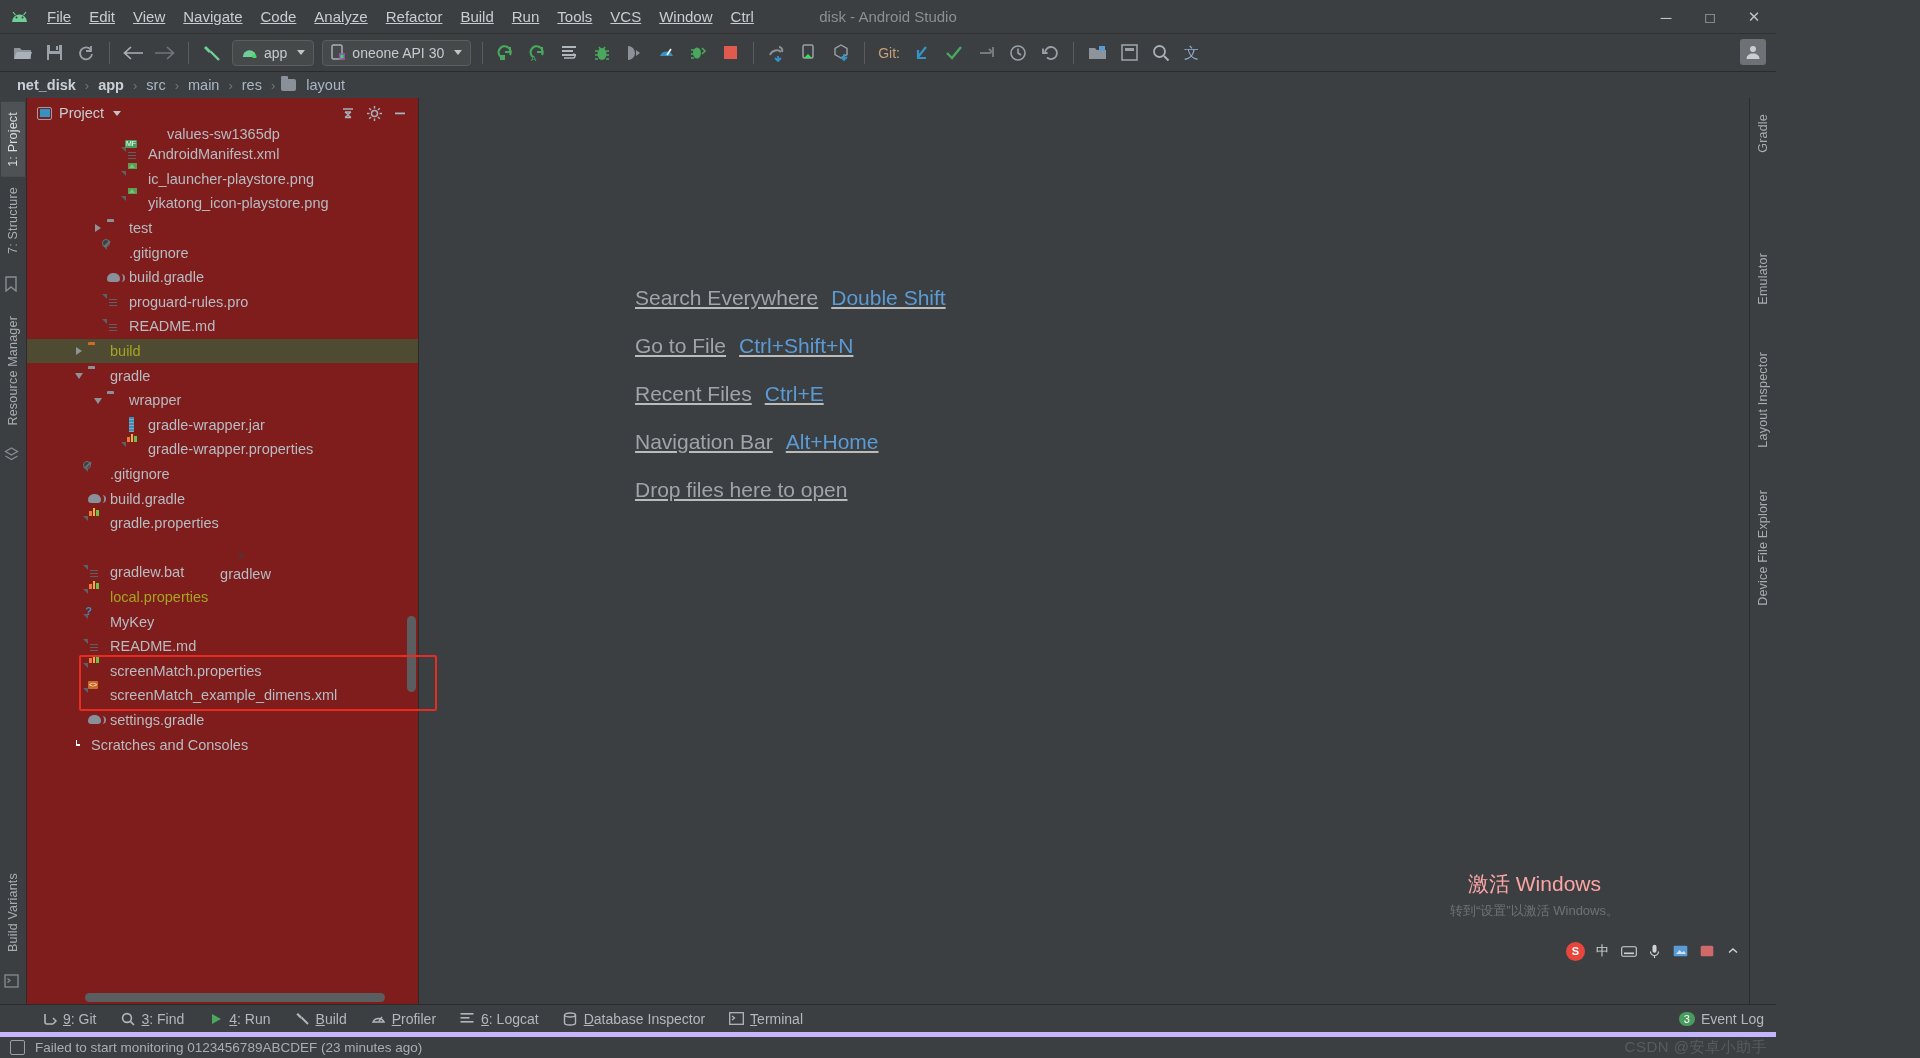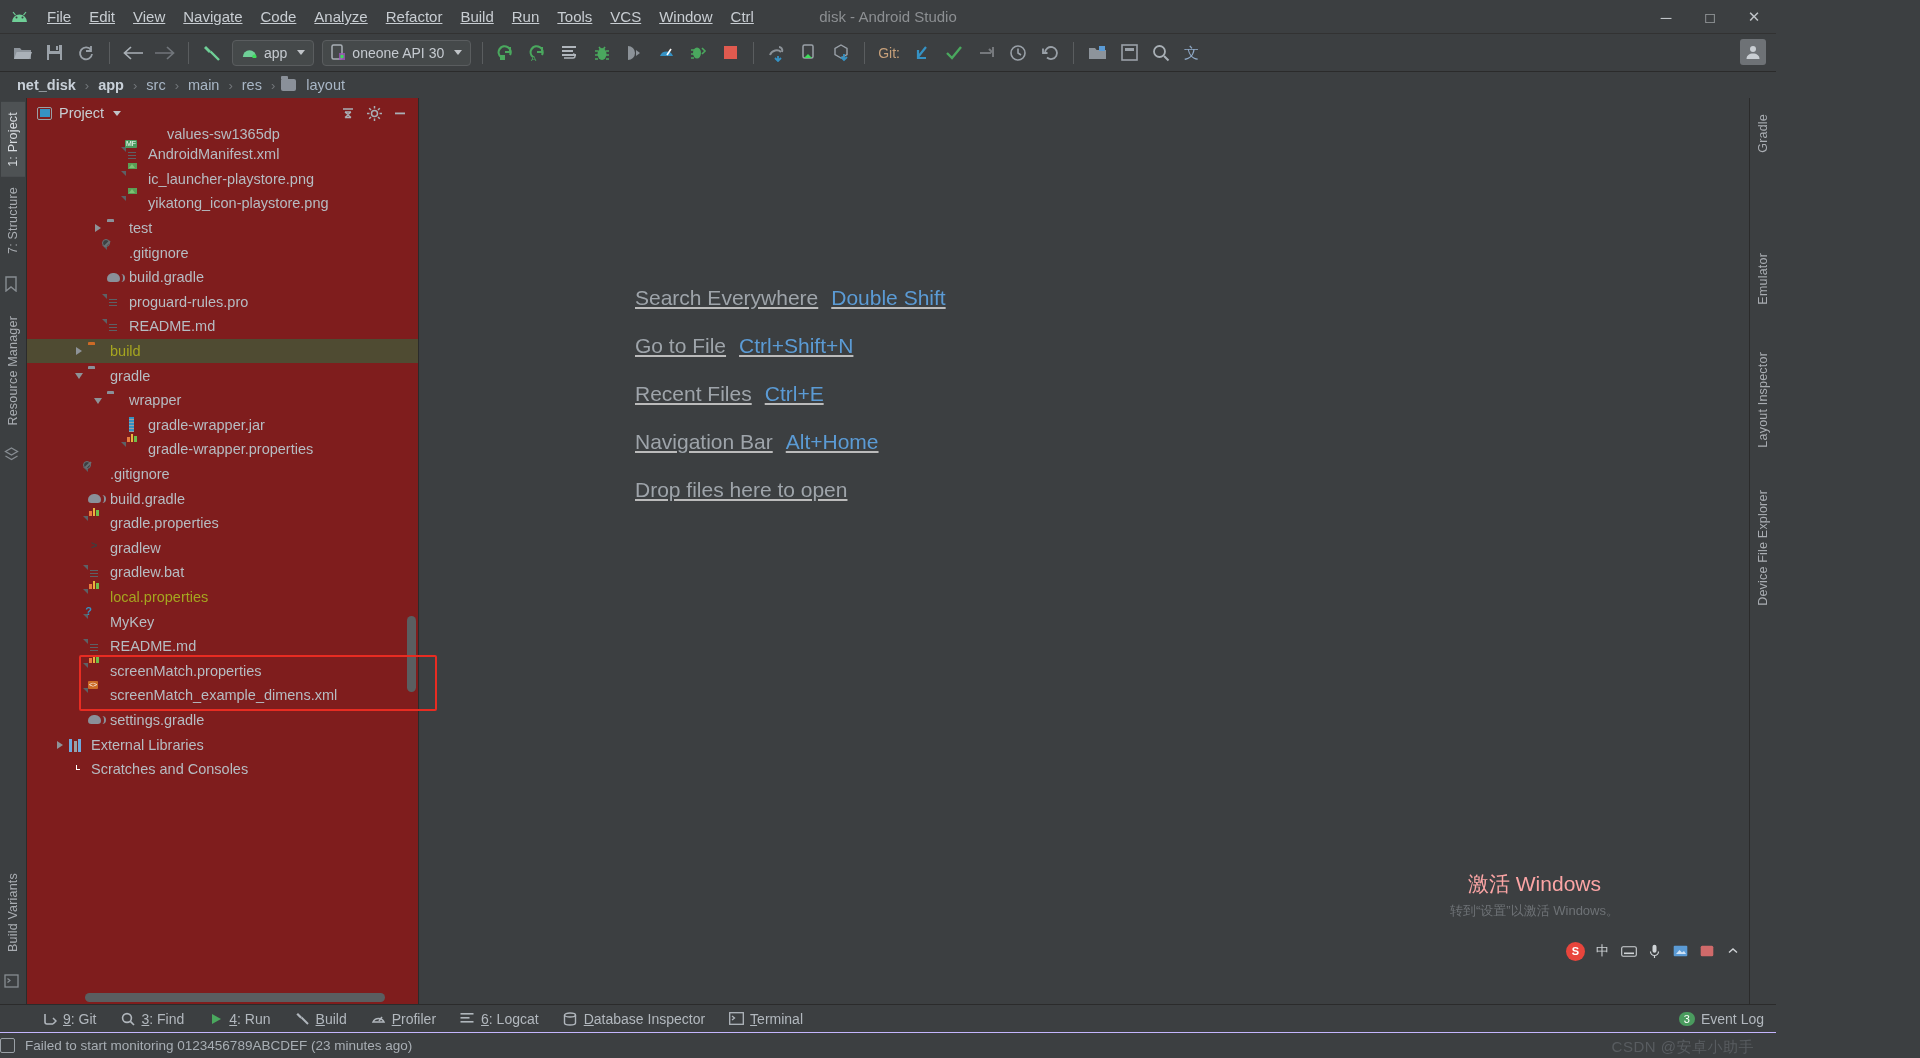--- a/index.html
+++ b/index.html
@@ -211,25 +211,25 @@
   }
   .btab { display: flex; align-items: center; gap: 6px; font-size: 14px; color: #b2b8be; padding: 2px 12px; }
   .btab u { text-decoration: underline; }
   .btab .bico { width: 15px; height: 15px; display:flex; align-items:center; justify-content:center; }
   .event-log { position:absolute; right: 12px; display:flex; align-items:center; gap:6px; font-size:14px; color:#b2b8be; }
   .badge { background: #4a9b5e; color: #fff; font-size: 11px; border-radius: 8px; padding: 0 5px; line-height: 14px; }
 
   
   .statusbar {
     height: 26px; background: #3c3f41; display: flex; align-items: center;
-    flex: 0 0 26px; font-size: 13.5px; color: #a8aeb4; position: relative;
-    border-top: 1px solid #c4b5fd;
+    flex: 0 0 26px; padding-left: 10px; font-size: 13.5px; color: #a8aeb4; position: relative;
+    border-top: 5px solid #c4b5fd;
   }
   .status-ico { width: 15px; height: 15px; border: 1.4px solid #9aa0a6; border-radius: 2px; margin-right: 10px; }
-  .csdn { position: absolute; right: 22px; bottom: 1px; font-size: 15px; color: #585c60; letter-spacing: .5px; }
+  .csdn { position: absolute; right: 9px; bottom: 1px; font-size: 15px; color: #585c60; letter-spacing: .5px; }
 </style>
 </head>
 <body>
 
 <div id="app">
 
   <div class="menubar">
     <div class="android-logo">
       <svg width="19" height="12" viewBox="0 0 19 12">
         <path d="M2 11 A7.5 7.5 0 0 1 17 11 Z" fill="#6fcf97"></path>
@@ -608,21 +608,21 @@
           </div>
           <div class="row" style="padding-left: 46px;">
             <span class="arrow "></span>
             <span class="ficon"><span class="ic-file"><span class="bars">
                   <i></i>
                   <i></i>
                   <i></i>
                 </span></span></span>
             <span class="label">gradle.properties</span>
           </div>
-          <div class="row" style="padding-left: 46px;">
+          <div class="row" style="padding-left: 46px; flex-direction: column;">
             <span class="arrow "></span>
             <span class="ficon"><span class="ic-sh"></span></span>
             <span class="label">gradlew</span>
           </div>
           <div class="row" style="padding-left: 46px;">
             <span class="arrow "></span>
             <span class="ficon"><span class="ic-file"><span class="lines"></span></span></span>
             <span class="label">gradlew.bat</span>
           </div>
           <div class="row" style="padding-left: 46px;">
@@ -655,31 +655,20 @@
           </div>
           <div class="row" style="padding-left: 46px;">
             <span class="arrow "></span>
             <span class="ficon"><span class="ic-file"><span class="xml">&lt;&gt;</span></span></span>
             <span class="label">screenMatch_example_dimens.xml</span>
           </div>
           <div class="row" style="padding-left: 46px;">
             <span class="arrow "></span>
             <span class="ficon"><span class="ic-eleph"></span></span>
             <span class="label">settings.gradle</span>
-          </div>
-          <div class="row" style="padding-left: 27px;">
-            <span class="arrow right"></span>
-            <span class="ficon">
-              <span class="ic-lib">
-                <i></i>
-                <i></i>
-                <i></i>
-              </span>
-            </span>
-            <span class="label">External Libraries</span>
           </div>
           <div class="row" style="padding-left: 27px;">
             <span class="arrow "></span>
             <span class="ficon"><span class="ic-scratch"></span></span>
             <span class="label">Scratches and Consoles</span>
           </div>
         </div>
 
       <div class="redbox" style="left: 52px; top: 557.469px; width: 358px; height: 55.1875px; display: block;"></div>
 

